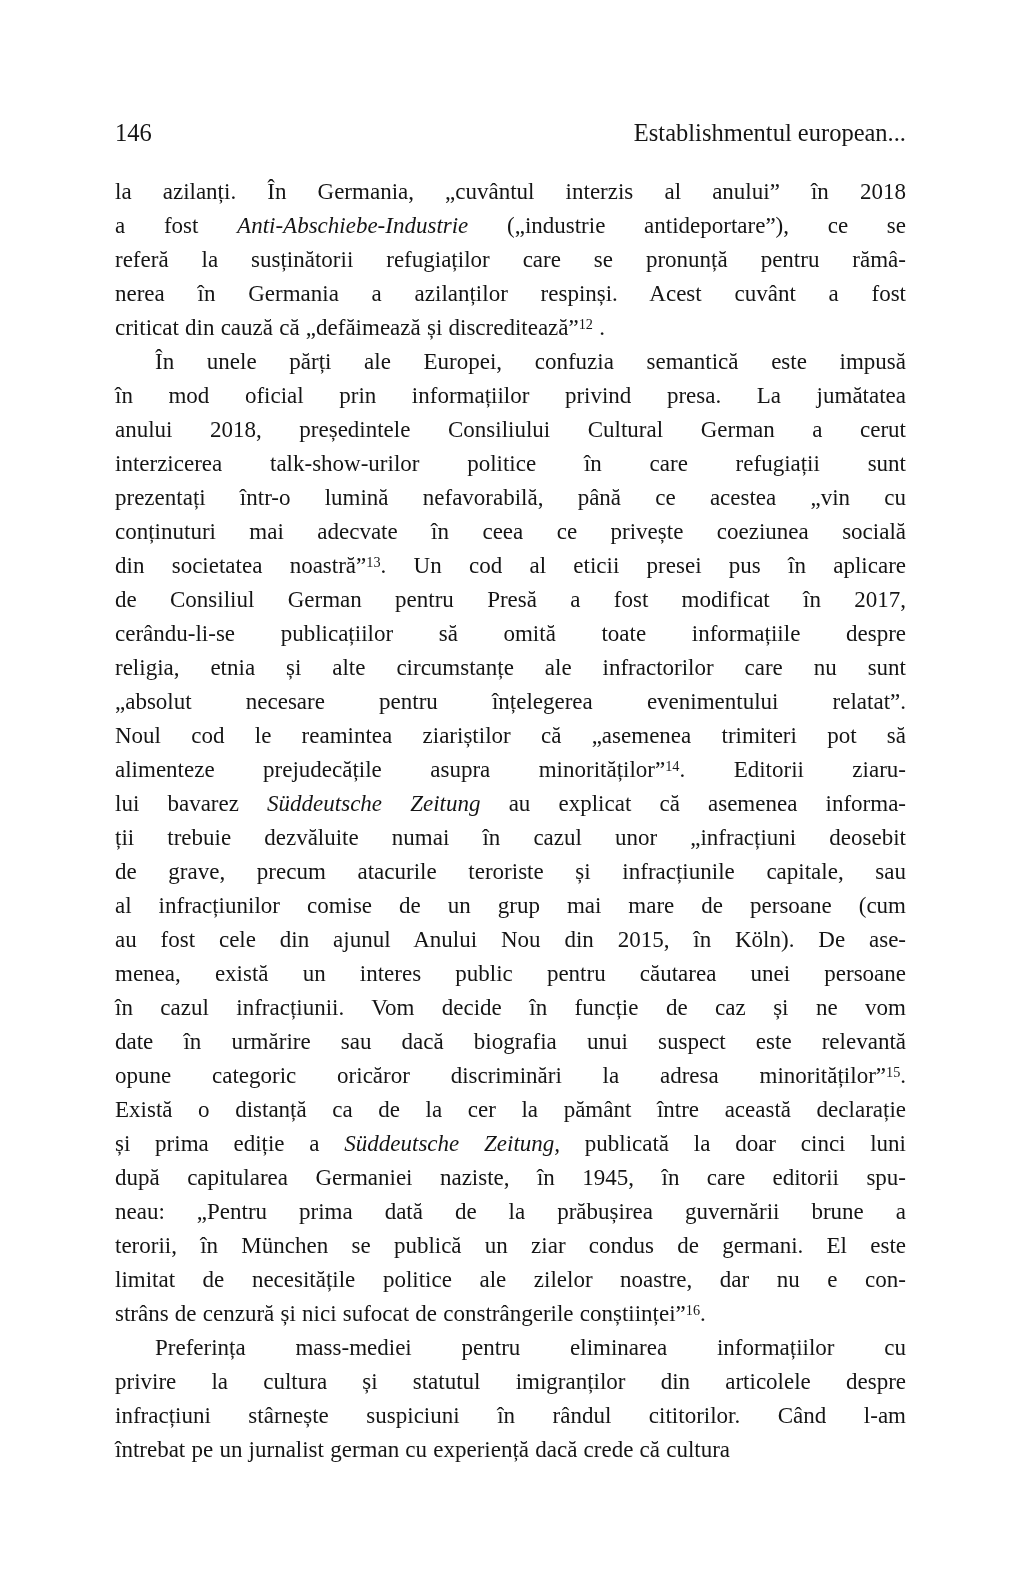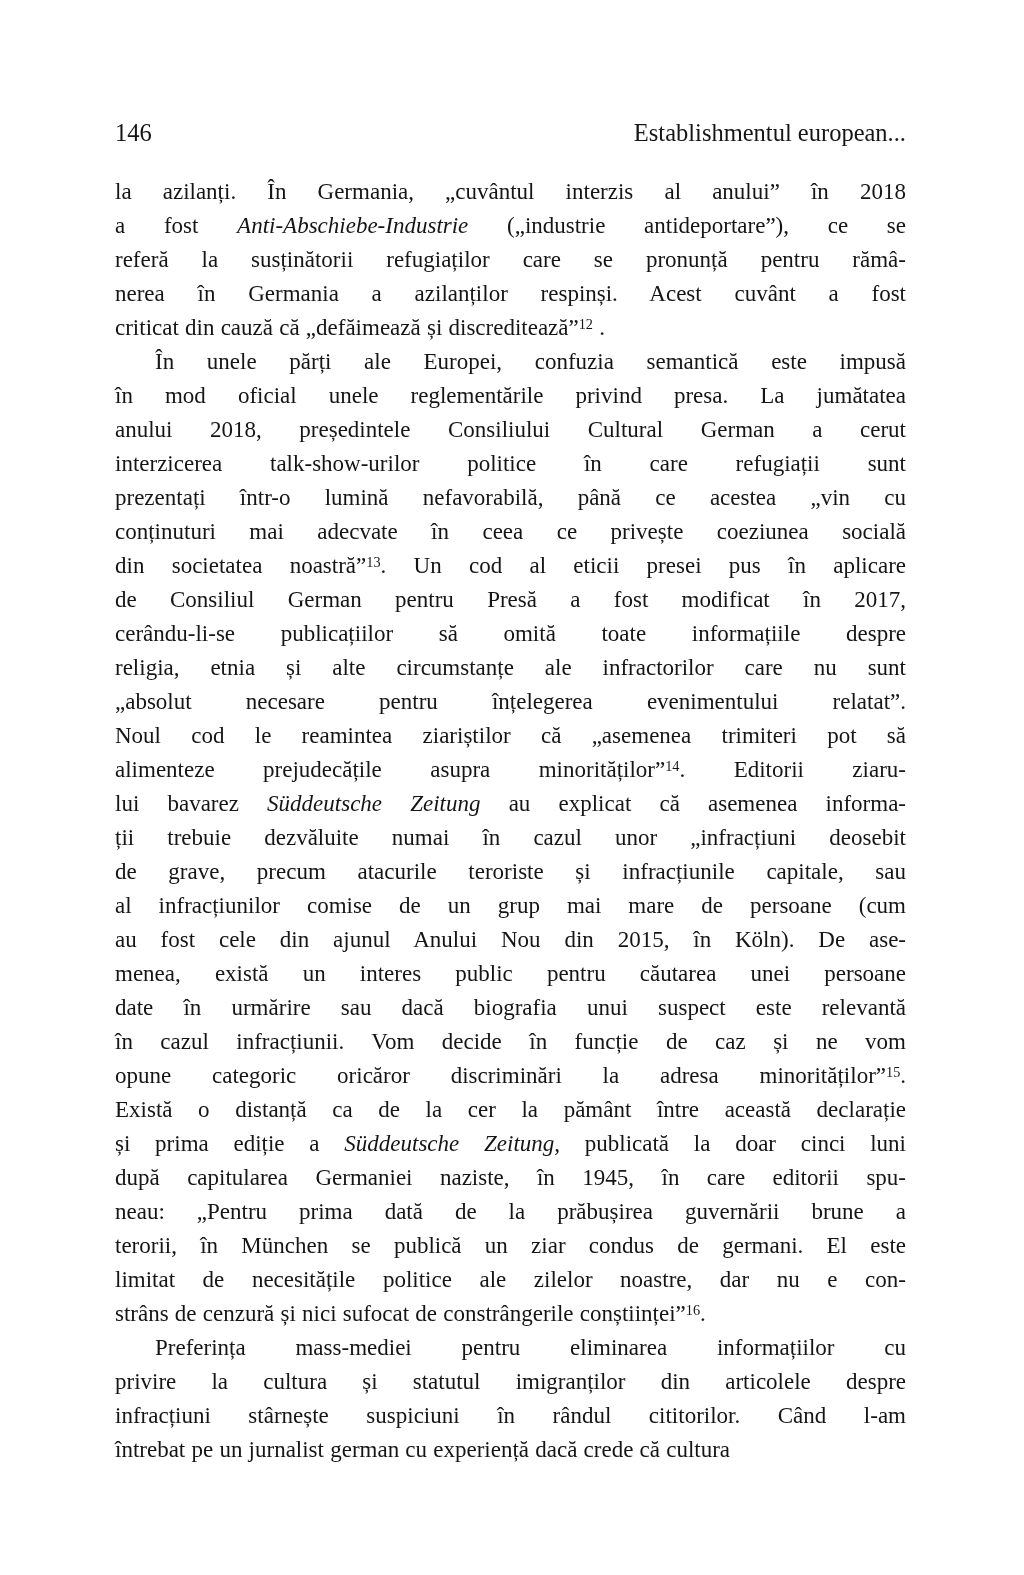--- a/index.html
+++ b/index.html
@@ -74,40 +74,40 @@
     <span class="running-title">Establishmentul european...</span>
   </div>
 
   <div class="body-text">
       <div class="line"><span>la azilanți. În Germania, „cuvântul interzis al anului” în 2018</span></div>
       <div class="line"><span>a fost </span><span class="it">Anti-Abschiebe-Industrie</span><span> („industrie antideportare”), ce se</span></div>
       <div class="line"><span>referă la susținătorii refugiaților care se pronunță pentru rămâ-</span></div>
       <div class="line"><span>nerea în Germania a azilanților respinși. Acest cuvânt a fost</span></div>
       <div class="line last"><span>criticat din cauză că „defăimează și discreditează”</span><span class="sup">12</span><span> .</span></div>
       <div class="line indent"><span>În unele părți ale Europei, confuzia semantică este impusă</span></div>
-      <div class="line"><span>în mod oficial unele reglementările privind presa. La jumătatea</span></div>
+      <div class="line"><span>în mod oficial prin informațiilor privind presa. La jumătatea</span></div>
       <div class="line"><span>anului 2018, președintele Consiliului Cultural German a cerut</span></div>
       <div class="line"><span>interzicerea talk-show-urilor politice în care refugiații sunt</span></div>
       <div class="line"><span>prezentați într-o lumină nefavorabilă, până ce acestea „vin cu</span></div>
       <div class="line"><span>conținuturi mai adecvate în ceea ce privește coeziunea socială</span></div>
       <div class="line"><span>din societatea noastră”</span><span class="sup">13</span><span>. Un cod al eticii presei pus în aplicare</span></div>
       <div class="line"><span>de Consiliul German pentru Presă a fost modificat în 2017,</span></div>
       <div class="line"><span>cerându-li-se publicațiilor să omită toate informațiile despre</span></div>
       <div class="line"><span>religia, etnia și alte circumstanțe ale infractorilor care nu sunt</span></div>
       <div class="line"><span>„absolut necesare pentru înțelegerea evenimentului relatat”.</span></div>
       <div class="line"><span>Noul cod le reamintea ziariștilor că „asemenea trimiteri pot să</span></div>
       <div class="line"><span>alimenteze prejudecățile asupra minorităților”</span><span class="sup">14</span><span>. Editorii ziaru-</span></div>
       <div class="line"><span>lui bavarez </span><span class="it">Süddeutsche Zeitung</span><span> au explicat că asemenea informa-</span></div>
       <div class="line"><span>ții trebuie dezvăluite numai în cazul unor „infracțiuni deosebit</span></div>
       <div class="line"><span>de grave, precum atacurile teroriste și infracțiunile capitale, sau</span></div>
       <div class="line"><span>al infracțiunilor comise de un grup mai mare de persoane (cum</span></div>
       <div class="line"><span>au fost cele din ajunul Anului Nou din 2015, în Köln). De ase-</span></div>
       <div class="line"><span>menea, există un interes public pentru căutarea unei persoane</span></div>
+      <div class="line"><span>în cazul infracțiunii. Vom decide în funcție de caz și ne vom</span></div>
       <div class="line"><span>date în urmărire sau dacă biografia unui suspect este relevantă</span></div>
-      <div class="line"><span>în cazul infracțiunii. Vom decide în funcție de caz și ne vom</span></div>
       <div class="line"><span>opune categoric oricăror discriminări la adresa minorităților”</span><span class="sup">15</span><span>.</span></div>
       <div class="line"><span>Există o distanță ca de la cer la pământ între această declarație</span></div>
       <div class="line"><span>și prima ediție a </span><span class="it">Süddeutsche Zeitung,</span><span> publicată la doar cinci luni</span></div>
       <div class="line"><span>după capitularea Germaniei naziste, în 1945, în care editorii spu-</span></div>
       <div class="line"><span>neau: „Pentru prima dată de la prăbușirea guvernării brune a</span></div>
       <div class="line"><span>terorii, în München se publică un ziar condus de germani. El este</span></div>
       <div class="line"><span>limitat de necesitățile politice ale zilelor noastre, dar nu e con-</span></div>
       <div class="line last"><span>strâns de cenzură și nici sufocat de constrângerile conștiinței”</span><span class="sup">16</span><span>.</span></div>
       <div class="line indent"><span>Preferința mass-mediei pentru eliminarea informațiilor cu</span></div>
       <div class="line"><span>privire la cultura și statutul imigranților din articolele despre</span></div>

